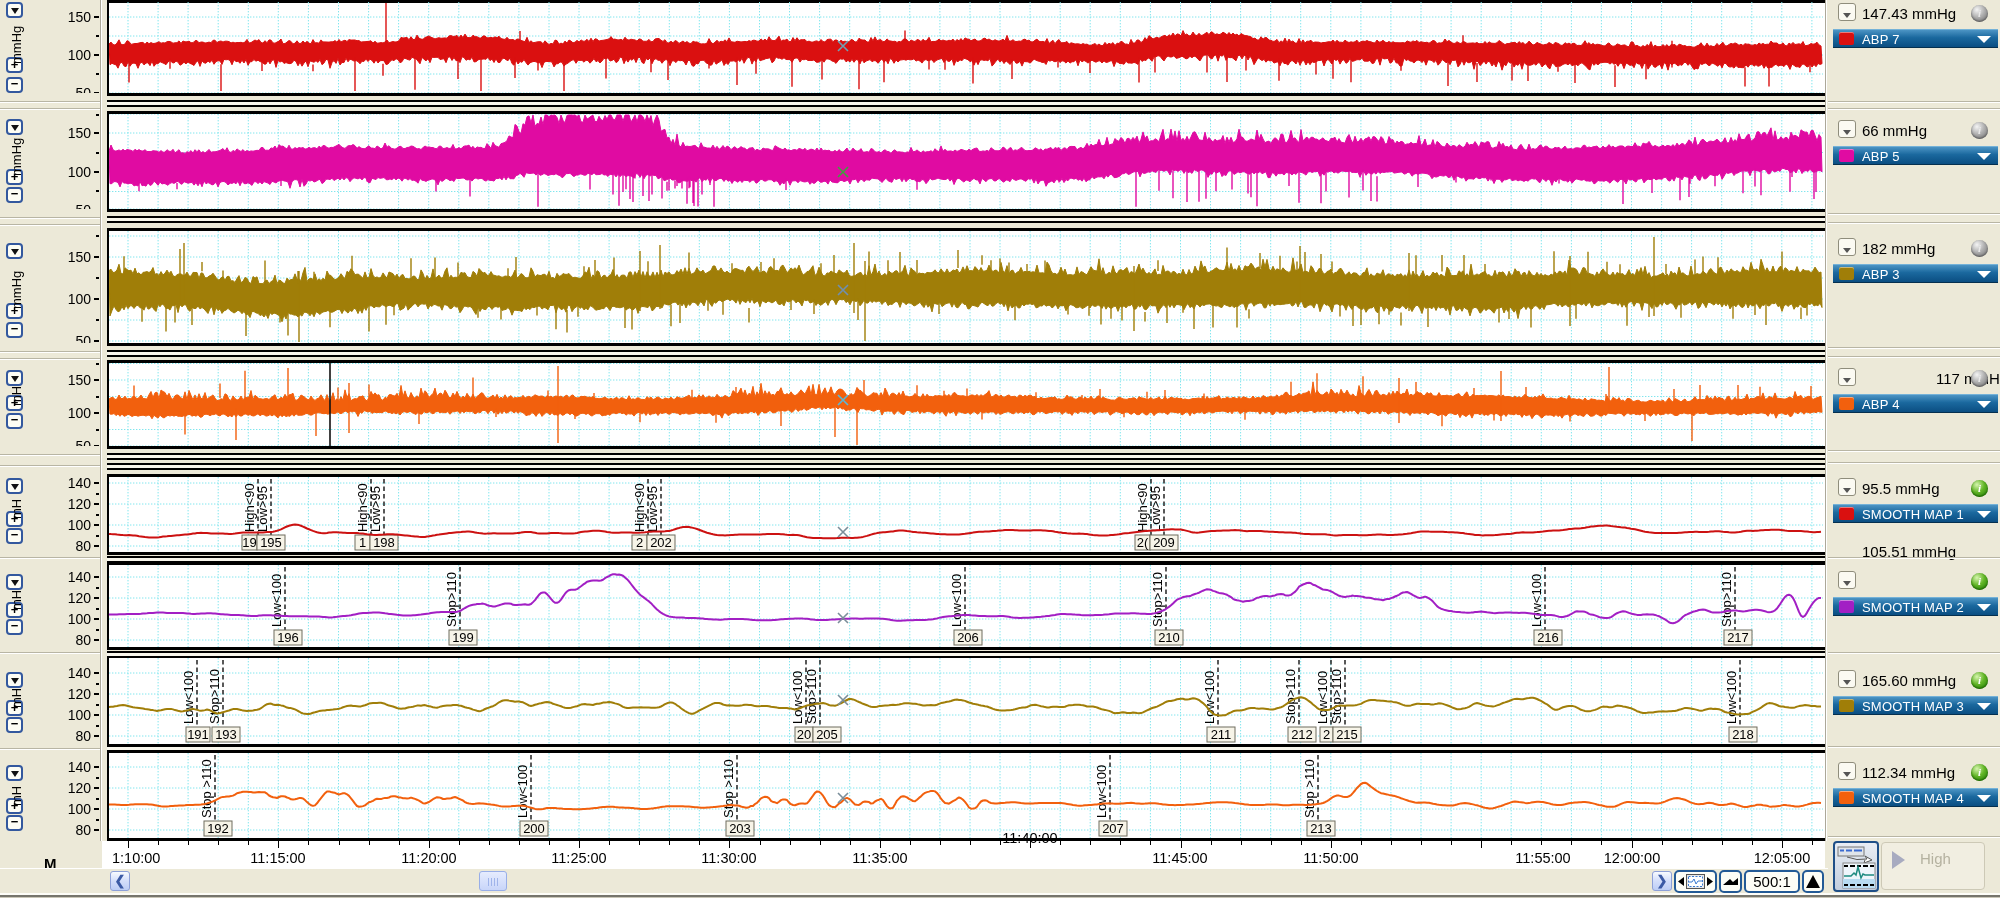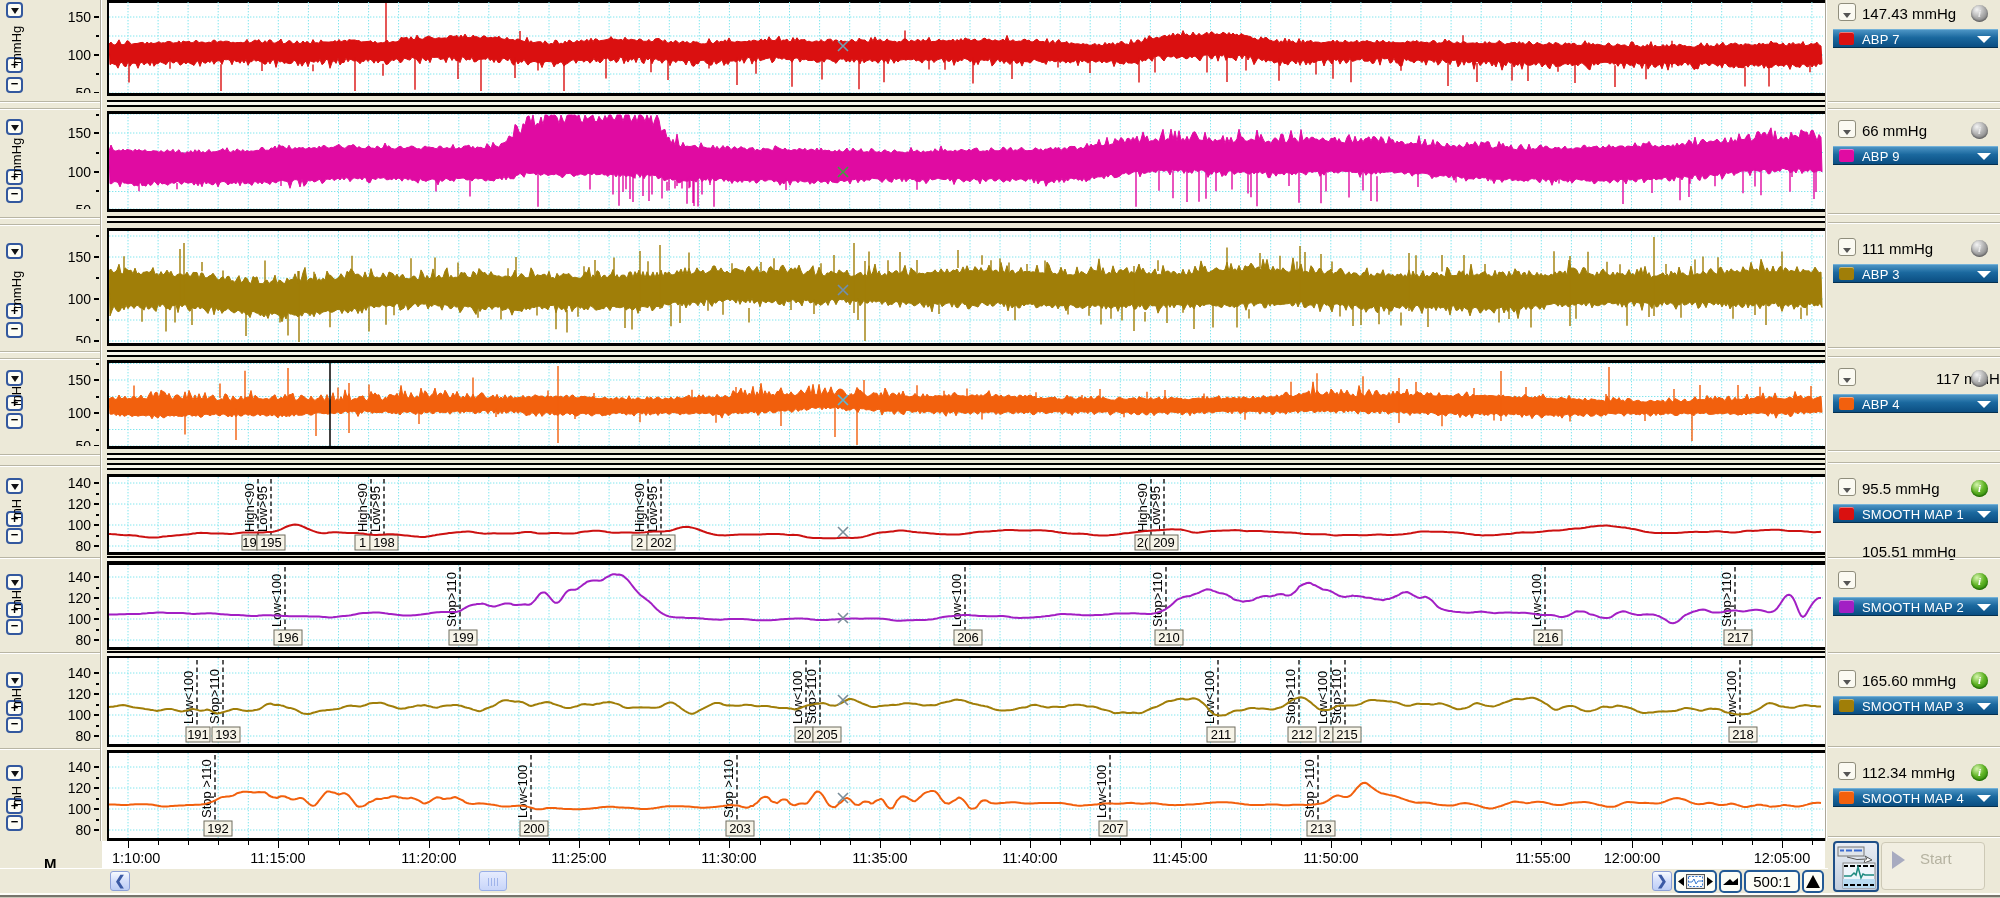--- a/index.html
+++ b/index.html
@@ -355,25 +355,25 @@
 <div class="cbar" style="top:29px">
       <span class="sw" style="background:#da1010"></span>
       <span class="nm">ABP 7</span>
       <span class="tri"></span>
     </div>
 <div class="blk-dd" style="left:1838px;top:120px"><span class="tri"></span></div>
 <div class="blk-val" style="left:1862px;top:122px">66 mmHg</div>
 <div class="info s" style="left:1971px;top:122px">i</div>
 <div class="cbar" style="top:146px">
       <span class="sw" style="background:#e00ba2"></span>
-      <span class="nm">ABP 9</span>
+      <span class="nm">ABP 5</span>
       <span class="tri"></span>
     </div>
 <div class="blk-dd" style="left:1838px;top:238px"><span class="tri"></span></div>
-<div class="blk-val" style="left:1862px;top:240px">111 mmHg</div>
+<div class="blk-val" style="left:1862px;top:240px">182 mmHg</div>
 <div class="info s" style="left:1971px;top:240px">i</div>
 <div class="cbar" style="top:264px">
       <span class="sw" style="background:#a07e08"></span>
       <span class="nm">ABP 3</span>
       <span class="tri"></span>
     </div>
 <div class="blk-dd" style="left:1838px;top:368px"><span class="tri"></span></div>
 <div class="blk-val" style="left:1936px;top:370px">117 mmHg</div>
 <div class="info s" style="left:1971px;top:370px">i</div>
 <div class="cbar" style="top:394px">
@@ -483,21 +483,21 @@
     <div class="abs" style="left:1721.7px;top:841px;width:1px;height:4px;background:#000"></div>
     <div class="abs" style="left:1751.8px;top:841px;width:1px;height:4px;background:#000"></div>
     <div class="abs" style="left:1781.8px;top:841px;width:1px;height:7px;background:#000"></div>
     <div class="abs" style="left:1811.9px;top:841px;width:1px;height:4px;background:#000"></div>
 <div class="tlab" style="left:112px;top:850px">1:10:00</div>
 <div class="tlab" style="left:278px;top:850px;transform:translateX(-50%)">11:15:00</div>
 <div class="tlab" style="left:429px;top:850px;transform:translateX(-50%)">11:20:00</div>
 <div class="tlab" style="left:579px;top:850px;transform:translateX(-50%)">11:25:00</div>
 <div class="tlab" style="left:729px;top:850px;transform:translateX(-50%)">11:30:00</div>
 <div class="tlab" style="left:880px;top:850px;transform:translateX(-50%)">11:35:00</div>
-<div class="tlab" style="left:1030px;top:850px;transform:translateX(-50%)">11:40:00</div>
+<div class="tlab" style="left:1030px;top:830px;transform:translateX(-50%)">11:40:00</div>
 <div class="tlab" style="left:1180px;top:850px;transform:translateX(-50%)">11:45:00</div>
 <div class="tlab" style="left:1331px;top:850px;transform:translateX(-50%)">11:50:00</div>
 <div class="tlab" style="left:1543px;top:850px;transform:translateX(-50%)">11:55:00</div>
 <div class="tlab" style="left:1632px;top:850px;transform:translateX(-50%)">12:00:00</div>
 <div class="tlab" style="left:1782px;top:850px;transform:translateX(-50%)">12:05:00</div>
 <div class="abs" style="left:44px;top:855px;font-size:15px;font-weight:bold;color:#000">M</div>
 <div class="abs" style="left:46px;top:869px;width:0;height:0;border-left:5px solid transparent;border-right:5px solid transparent;border-top:6px solid #000"></div>
 <div class="abs" style="left:1px;top:869px;width:9px;height:22px;background:#fdfdf4;border:1px solid #9a9788"></div>
 <div class="abs" style="left:0;top:868px;width:2000px;height:25px;background:#ece9d8;border-top:1px solid #fff"></div>
 <div class="sbtn" style="left:110px;top:871px">❮</div>
@@ -528,17 +528,17 @@
         <rect x="19" y="6.5" width="8" height="2" fill="#3a6ad0"></rect>
         <path d="M12 14q10 4 20 2l-2-3 7 4-8 3 1-3" fill="#fff" stroke="#555" stroke-width="1"></path>
         <rect x="8" y="20" width="32" height="25" fill="#eef5fb" stroke="#888" stroke-width="1"></rect>
         <rect x="8" y="36" width="32" height="9" fill="#b8dcf2"></rect>
         <path d="M9 23h4M15 23h5M22 23h4M28 23h5M35 23h4" stroke="#000" stroke-width="2"></path>
         <path d="M9 42h4M15 42h5M22 42h4M28 42h5M35 42h4" stroke="#000" stroke-width="2"></path>
         <path d="M9 33h7l3-3 2 2 2-8 3 11 2-4 2 1h9" stroke="#1d8a80" fill="none" stroke-width="1.5"></path>
       </svg></div>
 <div class="abs" style="left:1881px;top:842px;width:104px;height:48px;background:#f1eee1;border:1px solid #cdc9b6;border-radius:4px">
       <div style="position:absolute;left:10px;top:8px;width:0;height:0;border-top:9px solid transparent;border-bottom:9px solid transparent;border-left:13px solid #a8abc0"></div>
-      <div style="position:absolute;left:38px;top:7px;font-size:15px;color:#b5b2a0">Start</div>
+      <div style="position:absolute;left:38px;top:7px;font-size:15px;color:#b5b2a0">High</div>
     </div>
 <div class="abs" style="left:0;top:893px;width:2000px;height:2px;background:#fdfdf8"></div>
 <div class="abs" style="left:0;top:895px;width:2000px;height:2px;background:#76756c"></div>
 <div class="abs" style="left:0;top:897px;width:2000px;height:1px;background:#c9c6b8"></div>
 </div>
 </body></html>

